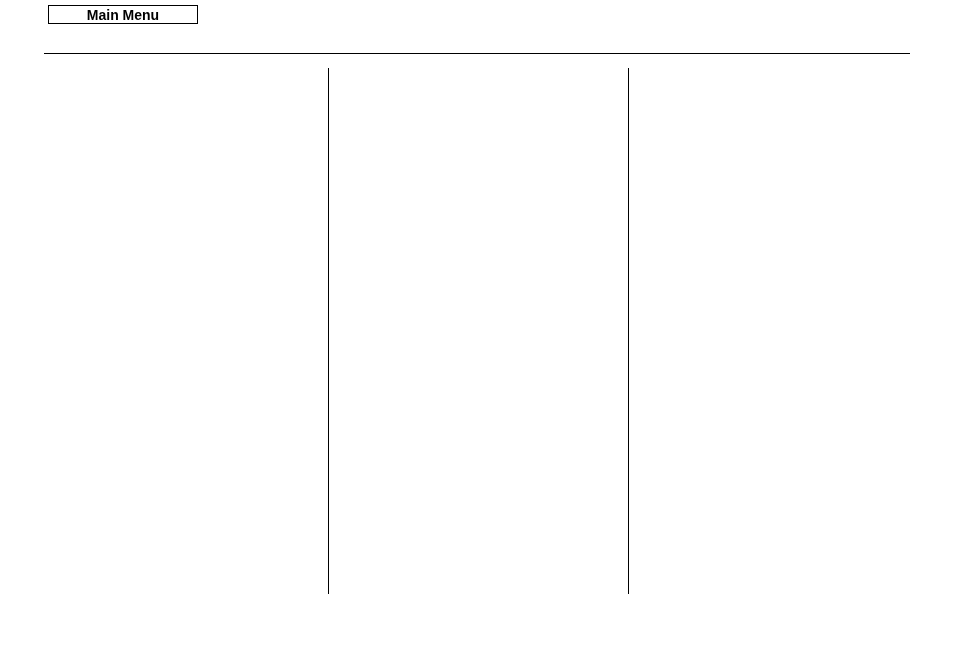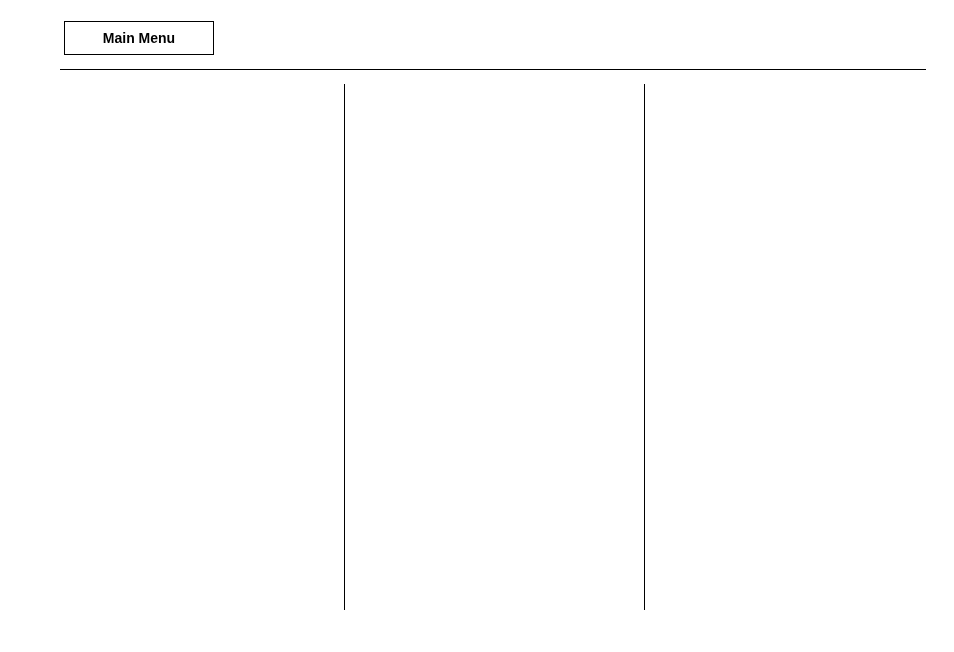--- a/index.html
+++ b/index.html
@@ -1,17 +1,17 @@
 <!DOCTYPE html>
 <html><head>
   <meta charset="utf-8">
   <style>
     * {
       margin: 0;
-      padding: 16px;
+      padding: 0;
       box-sizing: border-box;
     }
     body {
       background: #ffffff;
       font-family: Arial, Helvetica, sans-serif;
       width: 954px;
       height: 652px;
       position: relative;
     }
     .main-menu-button {

